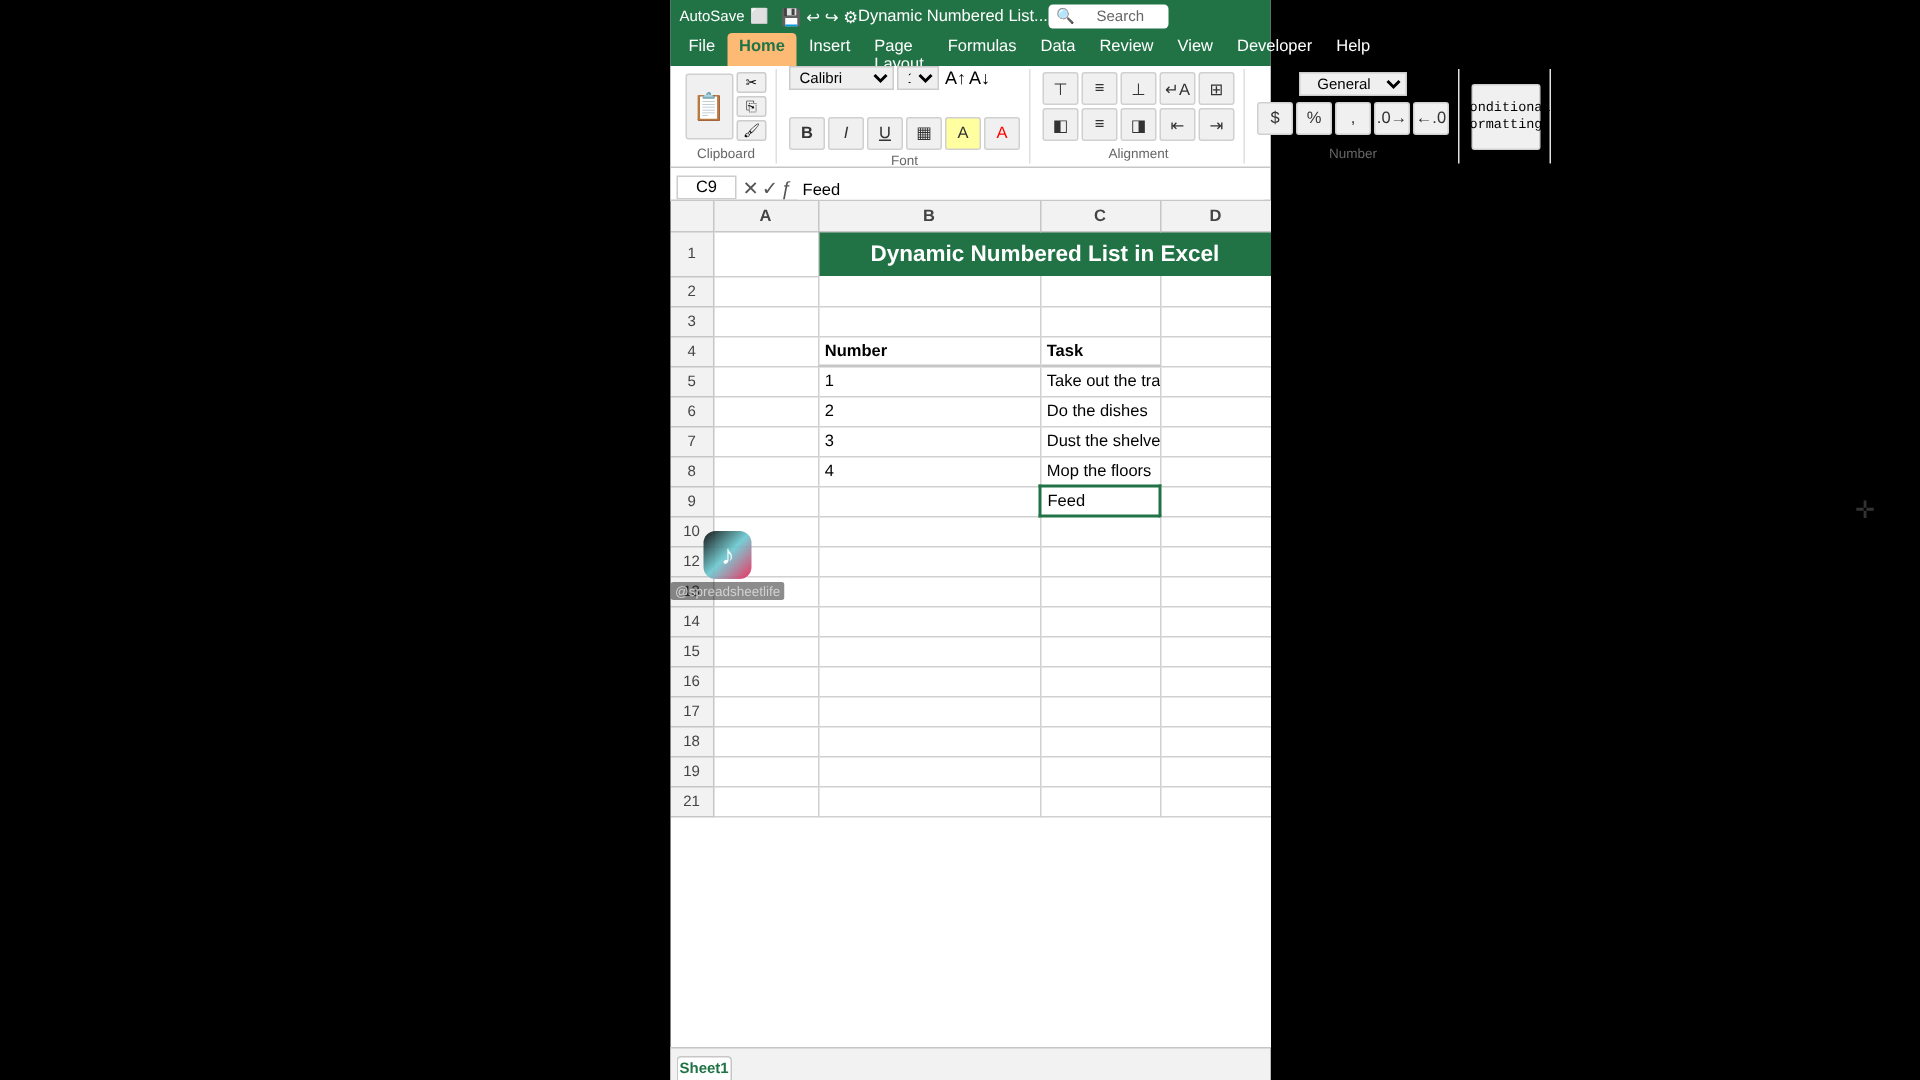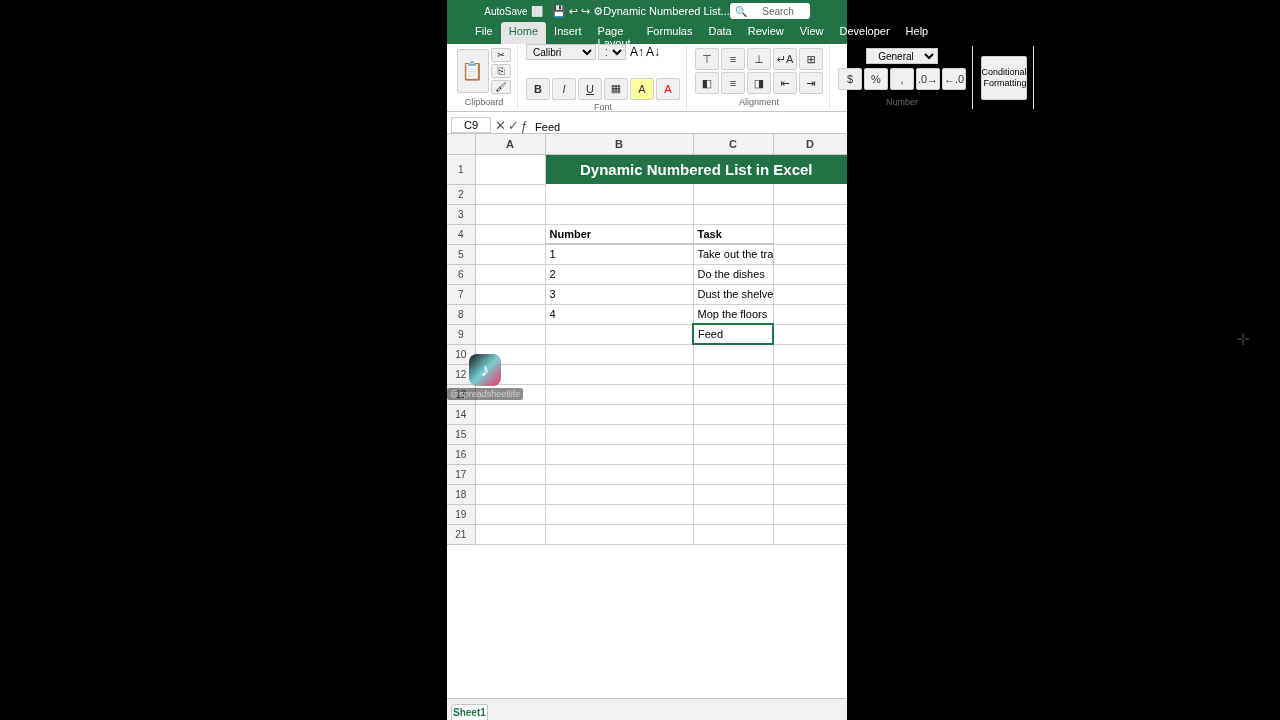--- a/index.html
+++ b/index.html
@@ -24,21 +24,21 @@
     }
 
     
     .title-bar {
       background: #217346;
       color: #fff;
       font-size: 11px;
       padding: 2px 6px;
       display: flex;
       align-items: center;
-      justify-content: center;
+      justify-content: flex-start;
       height: 22px;
     }
     .title-bar-left {
       display: flex;
       align-items: center;
       gap: 4px;
     }
     .autosave-label { font-size: 10px; }
     .title-bar-center {
       font-size: 11px;
@@ -60,33 +60,33 @@
       height: 16px;
       display: flex;
       align-items: center;
     }
 
     
     .ribbon-tabs {
       background: #217346;
       display: flex;
       height: 22px;
-      padding: 0 20px;
+      padding: 0 4px;
     }
     .ribbon-tab {
       color: #fff;
       font-size: 11px;
       padding: 3px 8px;
       cursor: pointer;
       border-radius: 3px 3px 0 0;
     }
     .ribbon-tab.active {
-      background: #e5e5e5;
+      background: #fdba74;
       color: #217346;
-      font-weight: 400;
+      font-weight: 700;
     }
 
     
     .ribbon {
       background: #fff;
       border-bottom: 1px solid #c6c6c6;
       height: 68px;
       display: flex;
       align-items: center;
       padding: 2px 4px;
@@ -460,21 +460,21 @@
         <span class="ribbon-icon">$</span>
         <span class="ribbon-icon">%</span>
         <span class="ribbon-icon">,</span>
         <span class="ribbon-icon">.0→</span>
         <span class="ribbon-icon">←.0</span>
       </div>
       <span class="ribbon-group-label">Number</span>
     </div>
 
     <div class="ribbon-group">
-      <div class="paste-big" style="font-size:11px; padding:16px; text-align:right; width:46px; height:44px;">
+      <div class="paste-big" style="font-size:11px; padding:16px; text-align:left; width:46px; height:44px;font-family:Liberation Mono, monospace;">
         <div style="font-size:9px; line-height:1.2;">Conditional<br>Formatting</div>
       </div>
     </div>
   </div>
 
   <div class="formula-bar">
     <input class="cell-ref" value="C9" style="width: 40px; font-size: 11px;">
     <div class="formula-icons">
       <span>✕</span>
       <span>✓</span>

